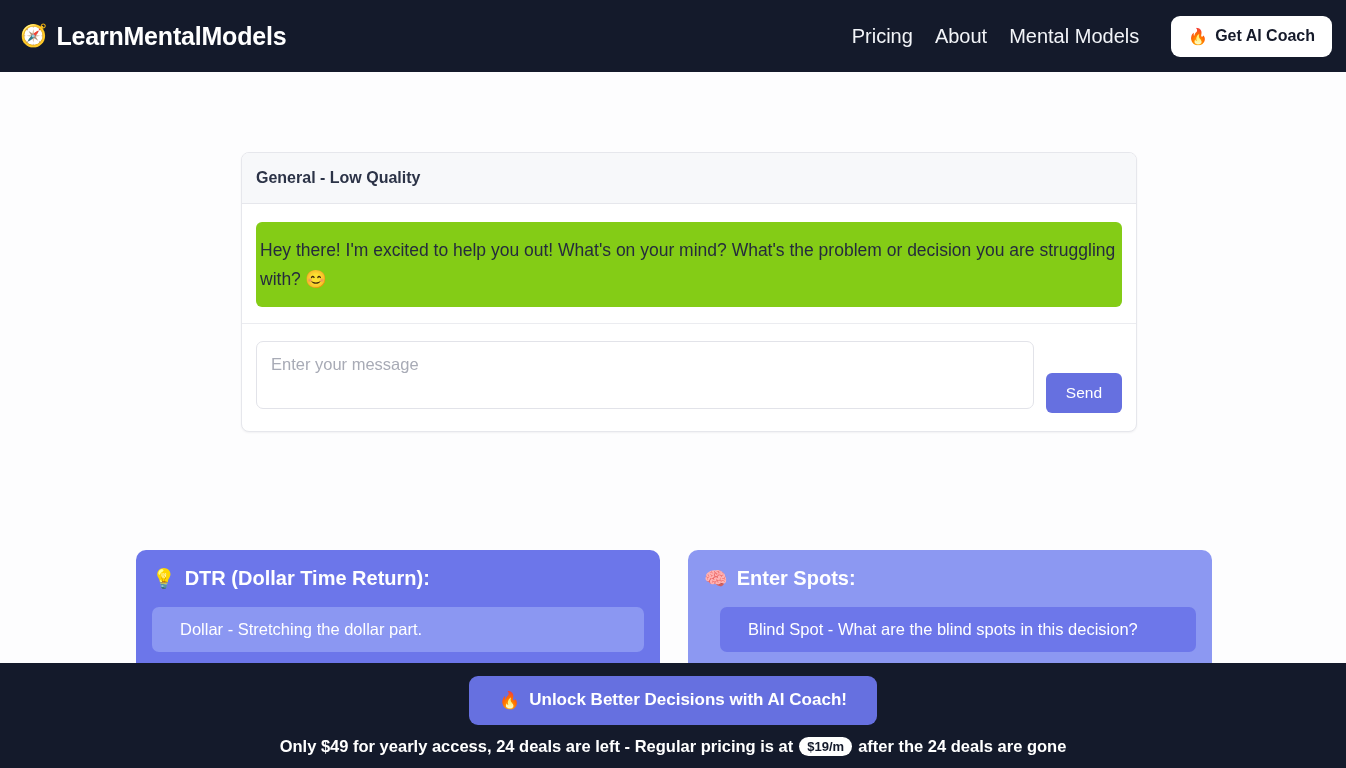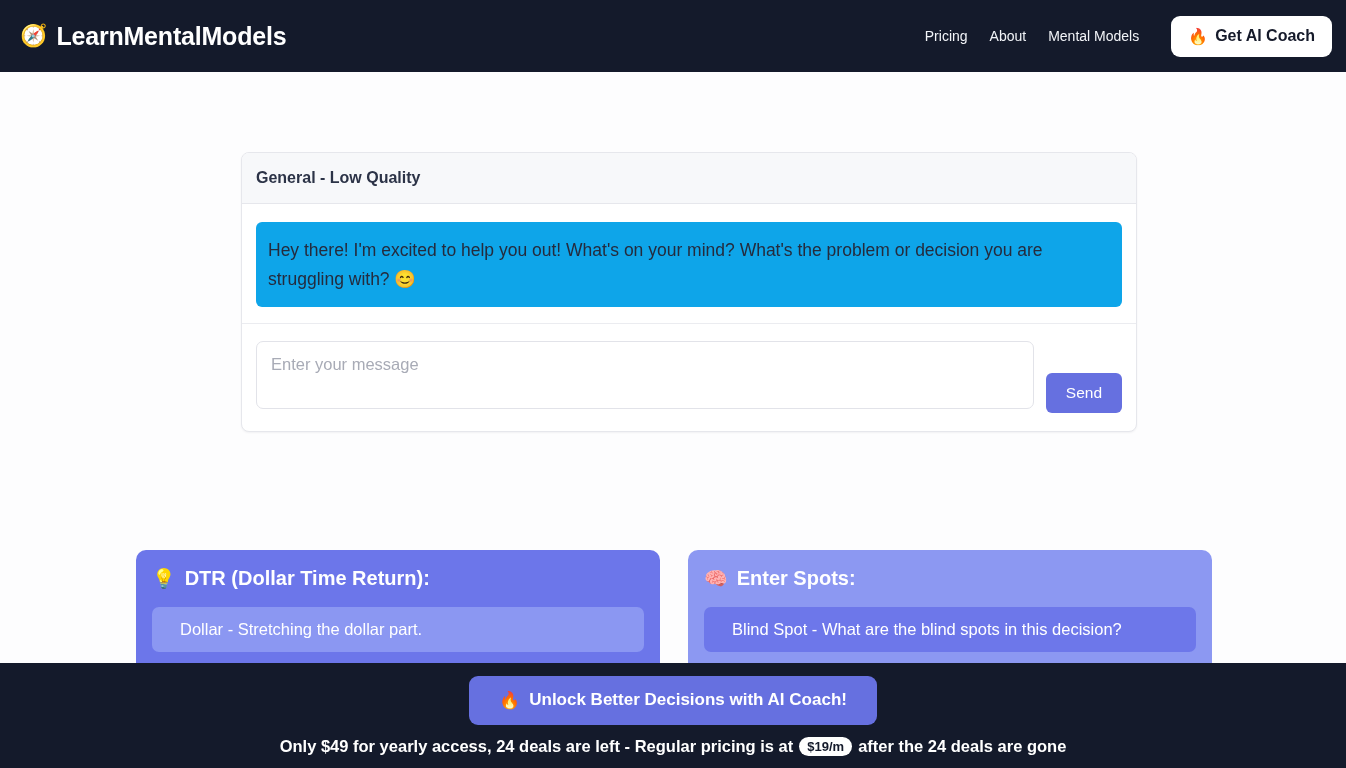--- a/index.html
+++ b/index.html
@@ -43,21 +43,21 @@
     letter-spacing: -0.2px;
   }
 
   .nav {
     display: flex;
     align-items: center;
     gap: 22px;
   }
   .nav-link {
     color: #f2f4f8;
-    font-size: 14px;
+    font-size: 20px;
     text-decoration: none;
     white-space: nowrap;
   }
   .cta-pill {
     margin-left: 10px;
     background: #ffffff;
     color: #151a2a;
     font-size: 16px;
     font-weight: bold;
     border: none;
@@ -99,23 +99,23 @@
     font-weight: bold;
     color: #2c3347;
   }
 
   .chat-body {
     padding: 18px 14px 16px 14px;
     border-bottom: 1px solid #ebecf0;
   }
 
   .bubble {
-    background: #0ea5e9;
+    background: #84cc16;
     border-radius: 6px;
-    padding: 14px 12px;
+    padding: 14px 4px;
     font-size: 17.5px;
     line-height: 1.63;
     color: #252b3d;
     max-width: 866px;
   }
 
   .composer {
     display: flex;
     align-items: flex-start;
     gap: 12px;
@@ -180,21 +180,21 @@
   .fw-title .emoji { font-size: 19px; }
 
   .fw-item {
     border-radius: 7px;
     padding: 13px 28px;
     color: #ffffff;
     font-size: 16.5px;
     margin-bottom: 12px;
   }
   .dark-card .fw-item { background: #8b97f2; }
-  .light-card .fw-item { background: #6d77ea; }
+  .light-card .fw-item { background: #6d77ea; margin-left: 16px; }
 
   
   .bottom-bar {
     position: absolute;
     left: 0;
     bottom: 0;
     width: 1346px;
     height: 105px;
     background: #141a2b;
     display: flex;

